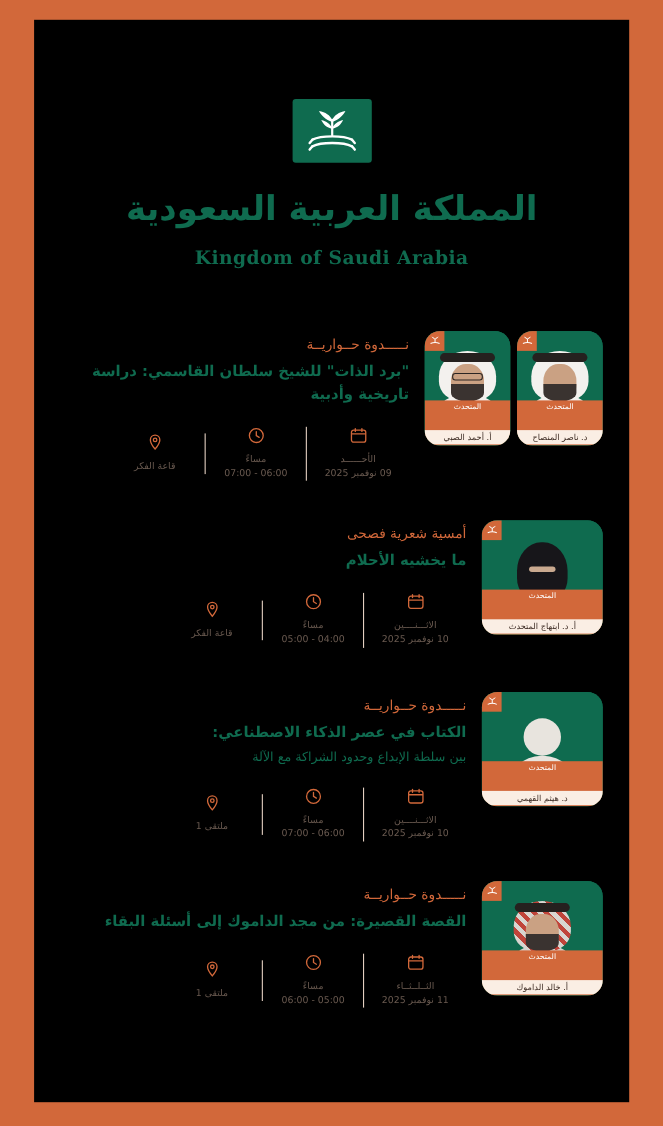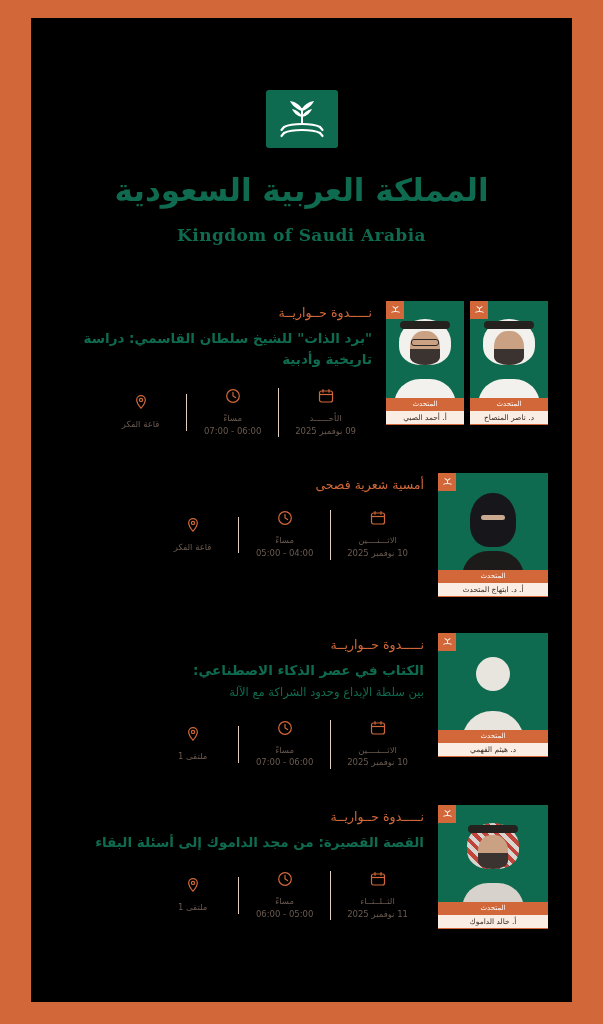--- a/index.html
+++ b/index.html
@@ -80,22 +80,23 @@
   .photos {
     display: flex;
     flex-direction: row;
     gap: 6px;
     flex: 0 0 auto;
   }
   .card {
     width: 78px;
     position: relative;
     background: #0f6b4f;
-    height: 124px;
+    height: 104px;
     overflow: hidden;
+    border-radius: 14px;
   }
   .card.wide { width: 110px; }
   .card .photo {
     position: absolute;
     inset: 0;
     background: #0f6b4f;
     overflow: hidden;
   }
   .card .badge {
     position: absolute;
@@ -114,21 +115,21 @@
     font-size: 7px;
     padding: 2px 0 1px 0;
     line-height: 1.25;
   }
   .label .nm {
     display: block;
     background: #faeee4;
     color: #3b2a22;
     font-size: 7.5px;
     padding: 2px 0 2px 0;
-    margin-top: 2px;
+    margin-top: 16px;
   }
 
   
   .fig { position: absolute; inset: 0; }
   .fig .ghutra {
     position: absolute;
     width: 52px; height: 46px;
     background: #f3f1ee;
     border-radius: 50% 50% 40% 40%;
     left: 50%; transform: translateX(-50%);
@@ -408,20 +409,21 @@
           </div>
           <div class="label">
             <span>المتحدث</span>
             <span class="nm">أ. د. ابتهاج المتحدث</span>
           </div>
         </div>
       </div>
 
       <div class="details">
         <div class="etype">أمسية شعرية فصحى</div>
+        <div class="etitle">ما يخشيه الأحلام</div>
         <div class="meta">
           <div class="cell">
             <span class="ic">
               <svg viewBox="0 0 16 16">
                   <rect x="1.5" y="3" width="13" height="11" rx="2" fill="none" stroke="#d2683a" stroke-width="1.2"></rect>
                   <path d="M1.5 6.5h13" stroke="#d2683a" stroke-width="1.2"></path>
                   <path d="M5 1.6v2.6M11 1.6v2.6" stroke="#d2683a" stroke-width="1.2" stroke-linecap="round"></path>
                 </svg>
             </span>
             <span class="txt">

